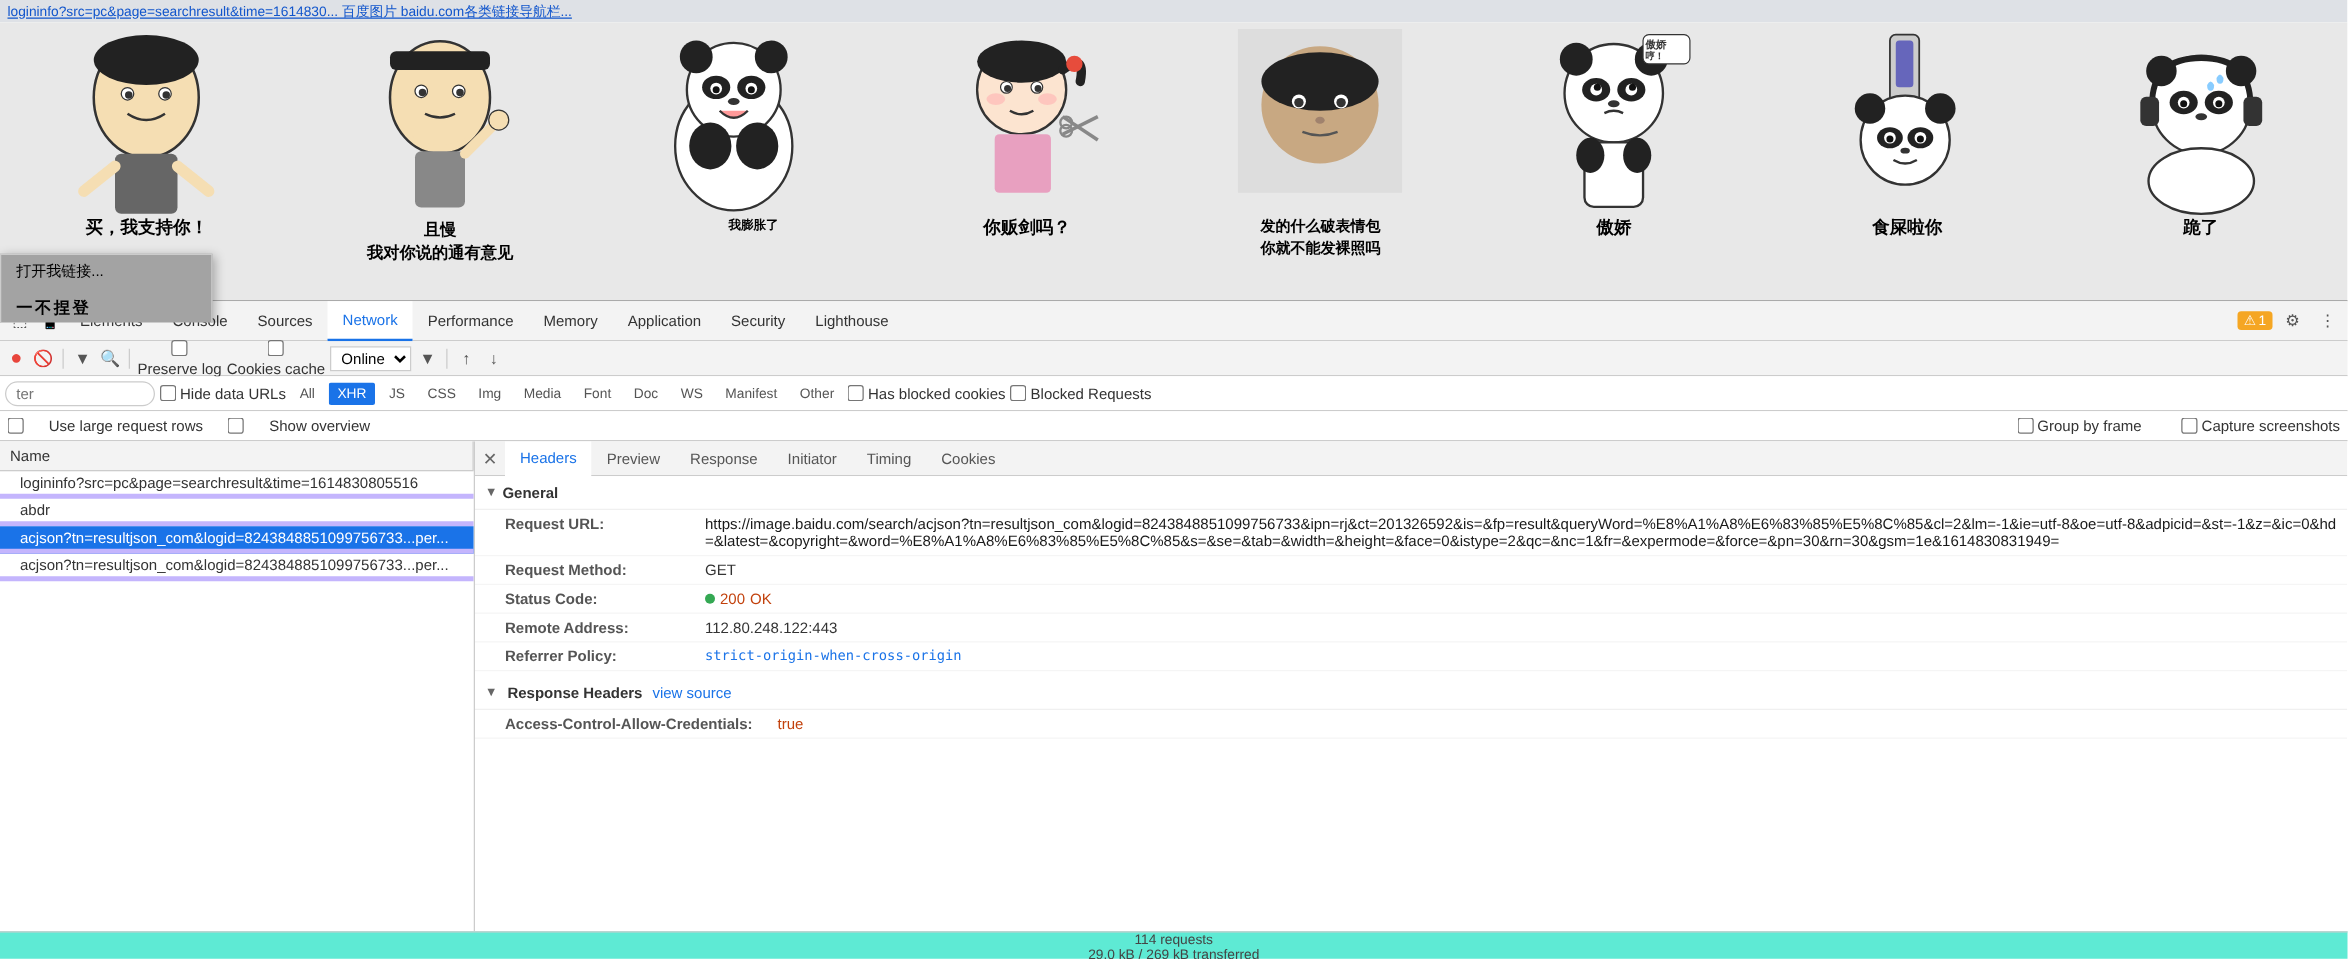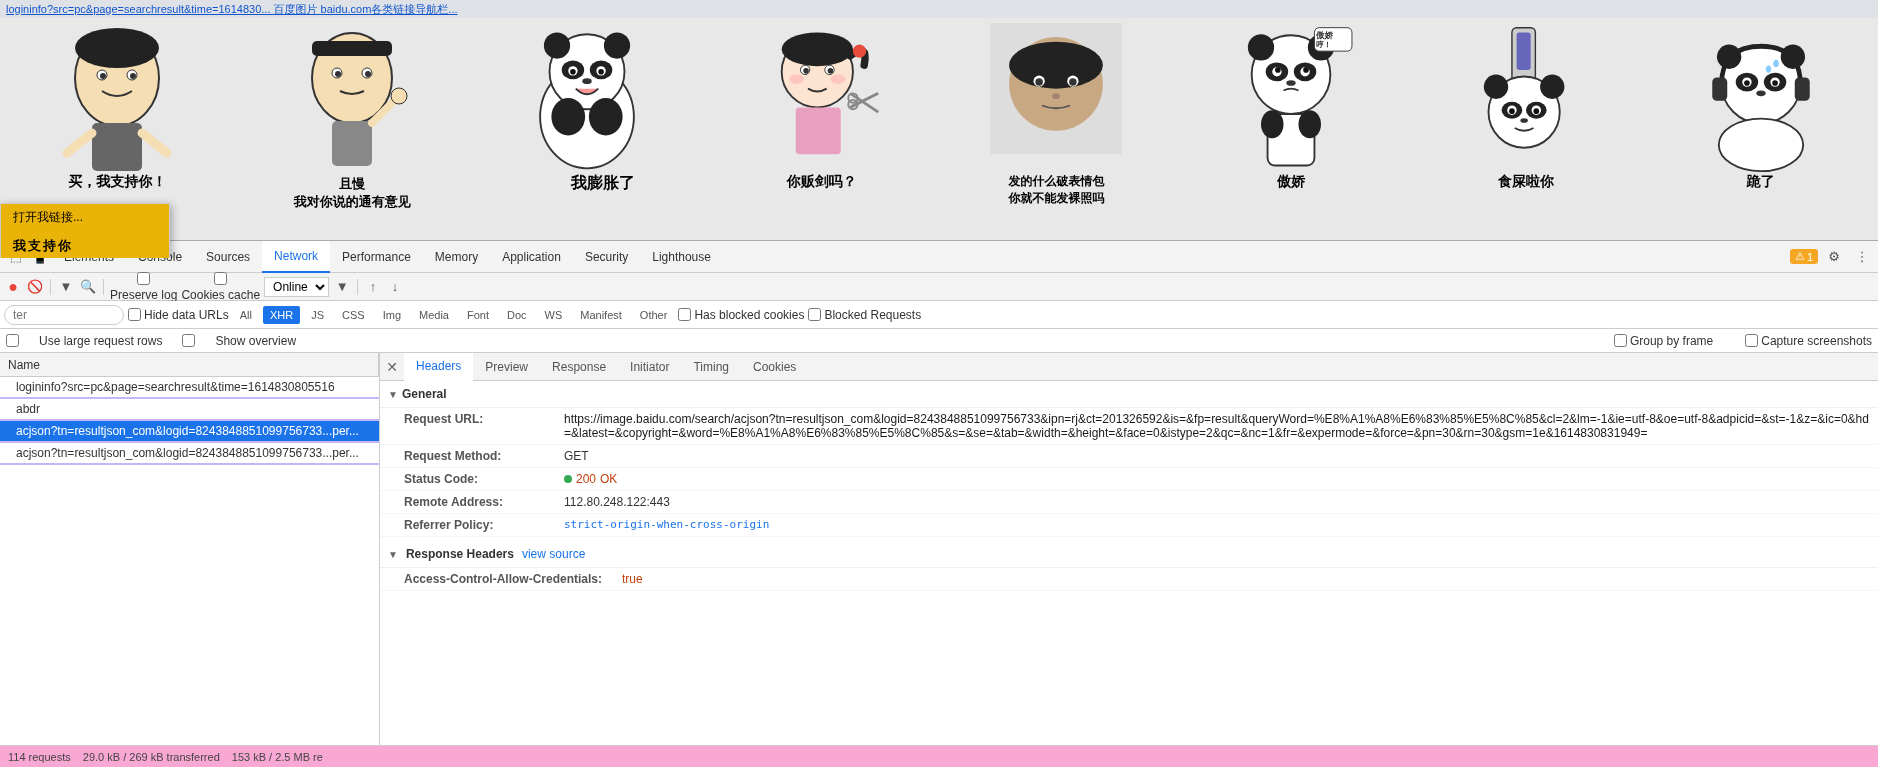--- a/index.html
+++ b/index.html
@@ -306,21 +306,21 @@
     }
 
     .request-item {
       height: 22px;
       display: flex;
       align-items: center;
       padding: 0 4px 0 16px;
       cursor: pointer;
       font-size: 12px;
       color: #333;
-      border-bottom: 2px solid #c4b5fd;
+      border-bottom: 4px solid #c4b5fd;
       white-space: nowrap;
       overflow: hidden;
       text-overflow: ellipsis;
     }
 
     .request-item.selected {
       background: #1a73e8;
       color: white;
     }
 
@@ -450,28 +450,29 @@
       display: inline-block;
     }
 
     .detail-value.remote { color: #333; }
     .detail-value.referrer { color: #1a73e8; font-family: monospace; font-size: 11px; }
 
     
     .status-bar {
       display: flex;
       align-items: center;
-      background: #f9a8d4;
+      background: #5eead4;
       border-top: 1px solid #ccc;
       height: 22px;
       padding: 0 8px;
-      gap: 12px;
+      gap: 0;
       flex-shrink: 0;
       font-size: 11px;
       color: #444;
+      flex-direction: column;
     }
 
     
     .response-headers-section {
       margin-top: 4px;
     }
 
     .view-source-link {
       color: #1a73e8;
       cursor: pointer;
@@ -505,21 +506,21 @@
       width: 140px;
       height: 150px;
     }
 
     
     .context-overlay {
       position: absolute;
       top: 185px;
       left: 0;
       width: 170px;
-      background: #eab308;
+      background: #a3a3a3;
       border: 1px solid #ccc;
       box-shadow: 2px 2px 8px rgba(0,0,0,0.3);
       z-index: 100;
       font-size: 12px;
     }
     .context-item {
       padding: 5px 12px;
       cursor: pointer;
     }
 
@@ -612,21 +613,21 @@
         <circle cx="55" cy="52" r="3" fill="#111"></circle>
         <circle cx="85" cy="52" r="3" fill="#111"></circle>
 
         <ellipse cx="70" cy="62" rx="5" ry="3" fill="#333"></ellipse>
 
         <path d="M58 70 Q70 82 82 70" stroke="#333" stroke-width="2" fill="#ff9999"></path>
 
         <ellipse cx="50" cy="100" rx="18" ry="20" fill="#222"></ellipse>
         <ellipse cx="90" cy="100" rx="18" ry="20" fill="#222"></ellipse>
       </svg>
-      <div style="font-size:16px;font-weight:bold;text-align:center;margin-left:32px;">我膨胀了</div>
+      <div style="font-size:10px;font-weight:bold;text-align:center;margin-left:32px;">我膨胀了</div>
     </div>
 
     <div class="meme-item">
       <svg class="meme-svg" viewBox="0 0 140 160">
 
         <circle cx="65" cy="52" r="38" fill="#fce4d0" stroke="#333" stroke-width="2"></circle>
 
         <ellipse cx="65" cy="28" rx="38" ry="18" fill="#222"></ellipse>
 
         <path d="M100 35 Q120 20 115 45" stroke="#222" stroke-width="8" fill="none" stroke-linecap="round"></path>
@@ -738,21 +739,21 @@
         <path d="M83 42 Q86 36 89 42 Q89 47 86 47 Q83 47 83 42" fill="#88ccff"></path>
 
         <ellipse cx="70" cy="130" rx="45" ry="28" fill="#fff" stroke="#333" stroke-width="2"></ellipse>
       </svg>
       <div style="font-size:14px;font-weight:bold;text-align:center;">跪了</div>
     </div>
   </div>
 
   <div class="context-overlay">
     <div class="context-item">打开我链接...</div>
-    <div style="font-size:13px;font-weight:bold;padding:6px 12px;letter-spacing:2px;">我支持你</div>
+    <div style="font-size:13px;font-weight:bold;padding:6px 12px;letter-spacing:2px;">一不捏登</div>
 
   </div>
 </div>
 
 <div class="devtools">
 
   <div class="devtools-tabs">
     <button class="icon-btn">⬚</button>
     <button class="icon-btn">📱</button>
     <button class="devtools-tab">Elements</button>

